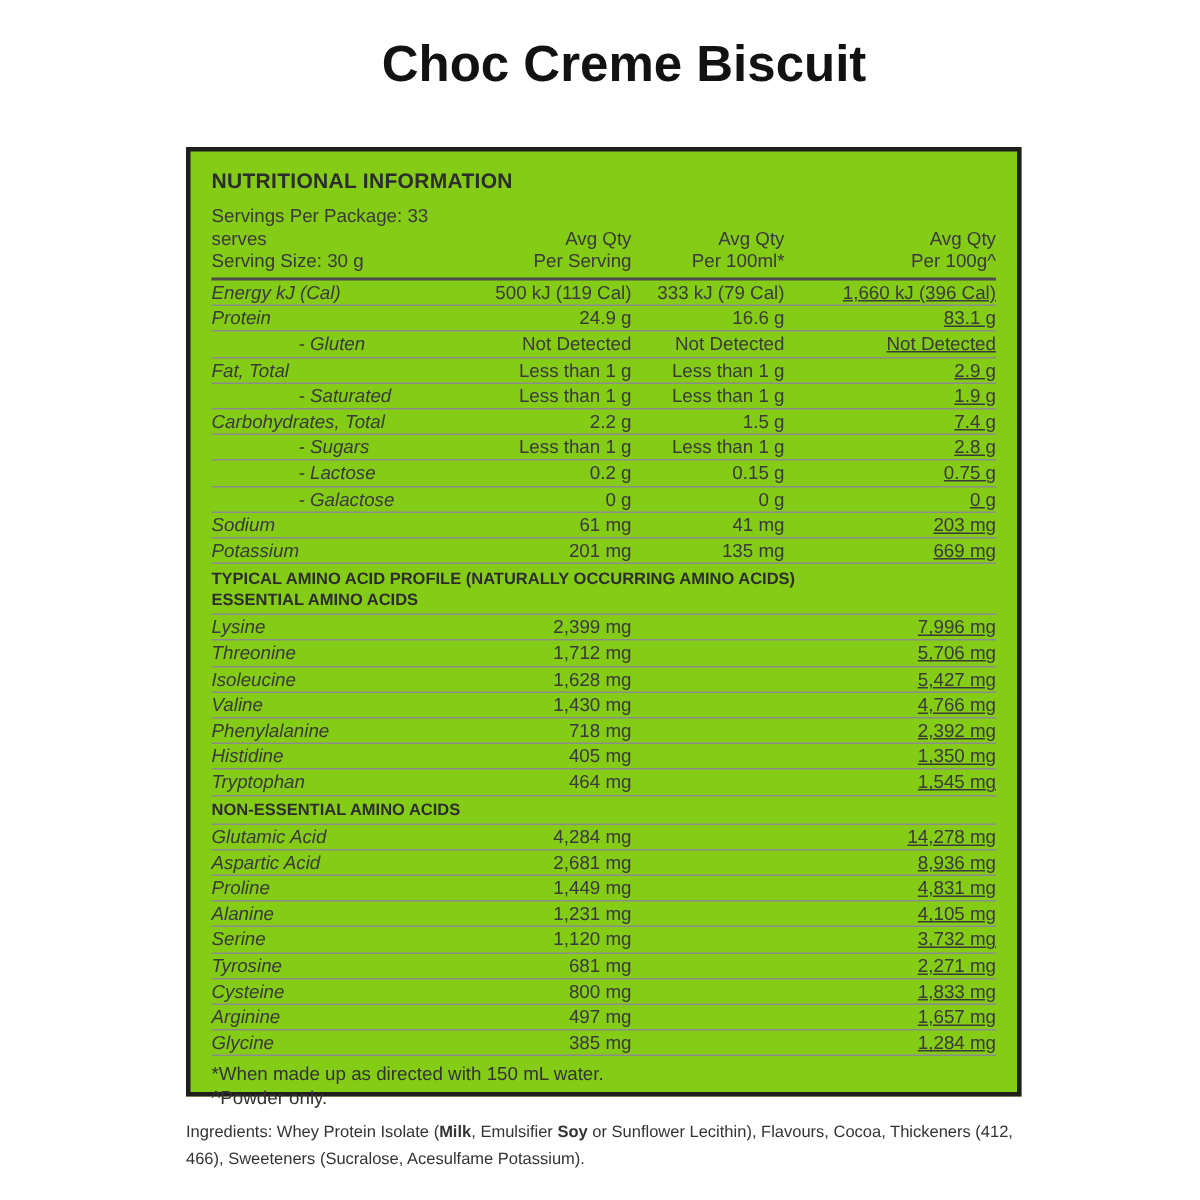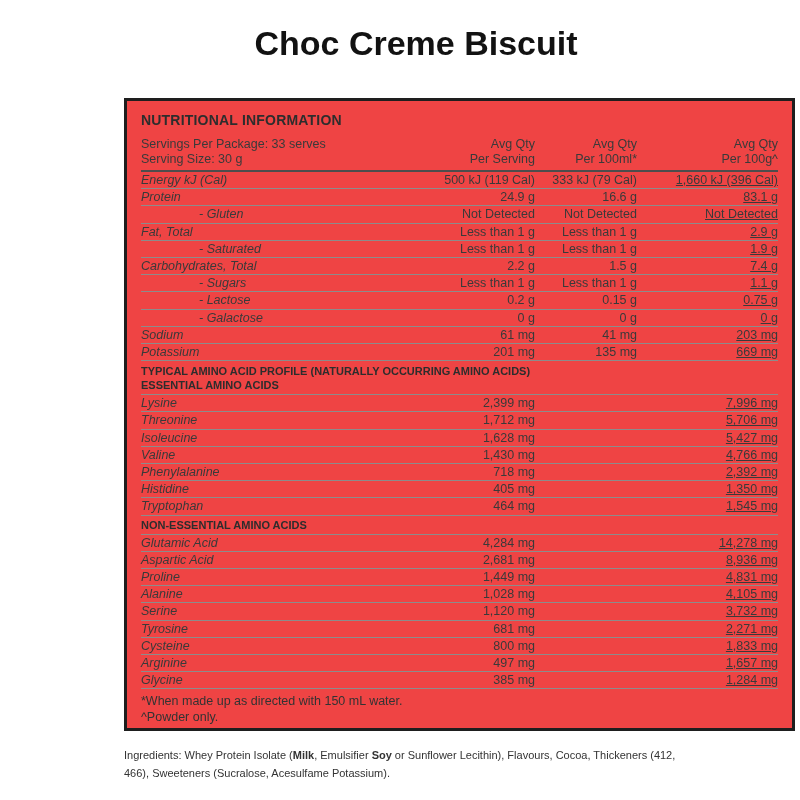--- a/index.html
+++ b/index.html
@@ -12,23 +12,23 @@
     position: relative;
     overflow: hidden;
   }
   .title {
     position: absolute; top: 24px; left: 16px; width: 100%;
     margin: 0; text-align: center;
     font-size: 34px; font-weight: 700; color: #121212;
   }
   .panel {
     position: absolute; left: 124px; top: 98px;
-    width: 671px; height: 633px;
+    width: 557px; height: 633px;
     border: 3px solid #1e1e1e;
-    background: #ef4444;
+    background: #84cc16;
     padding: 11px 14px 0 14px;
   }
   .panel-heading {
     font-size: 14px; font-weight: 700; color: #2d2d2d;
     letter-spacing: 0.2px; margin: 0 0 9px 0;
   }
   .head-row {
     display: flex; align-items: flex-end;
     border-bottom: 2px solid #4d4d4d;
     padding-bottom: 3px;
@@ -127,21 +127,21 @@
       <div class="row">
         <span class="label">Carbohydrates, Total</span>
         <span class="v1">2.2 g</span>
         <span class="v2">1.5 g</span>
         <span class="v3">7.4 g</span>
       </div>
       <div class="row">
         <span class="label indent">- Sugars</span>
         <span class="v1">Less than 1 g</span>
         <span class="v2">Less than 1 g</span>
-        <span class="v3">1.1 g</span>
+        <span class="v3">2.8 g</span>
       </div>
       <div class="row">
         <span class="label indent">- Lactose</span>
         <span class="v1">0.2 g</span>
         <span class="v2">0.15 g</span>
         <span class="v3">0.75 g</span>
       </div>
       <div class="row">
         <span class="label indent">- Galactose</span>
         <span class="v1">0 g</span>
@@ -226,21 +226,21 @@
         <span class="v3">8,936 mg</span>
       </div>
       <div class="row">
         <span class="label">Proline</span>
         <span class="v1">1,449 mg</span>
         <span class="v2"></span>
         <span class="v3">4,831 mg</span>
       </div>
       <div class="row">
         <span class="label">Alanine</span>
-        <span class="v1">1,028 mg</span>
+        <span class="v1">1,231 mg</span>
         <span class="v2"></span>
         <span class="v3">4,105 mg</span>
       </div>
       <div class="row">
         <span class="label">Serine</span>
         <span class="v1">1,120 mg</span>
         <span class="v2"></span>
         <span class="v3">3,732 mg</span>
       </div>
       <div class="row">

